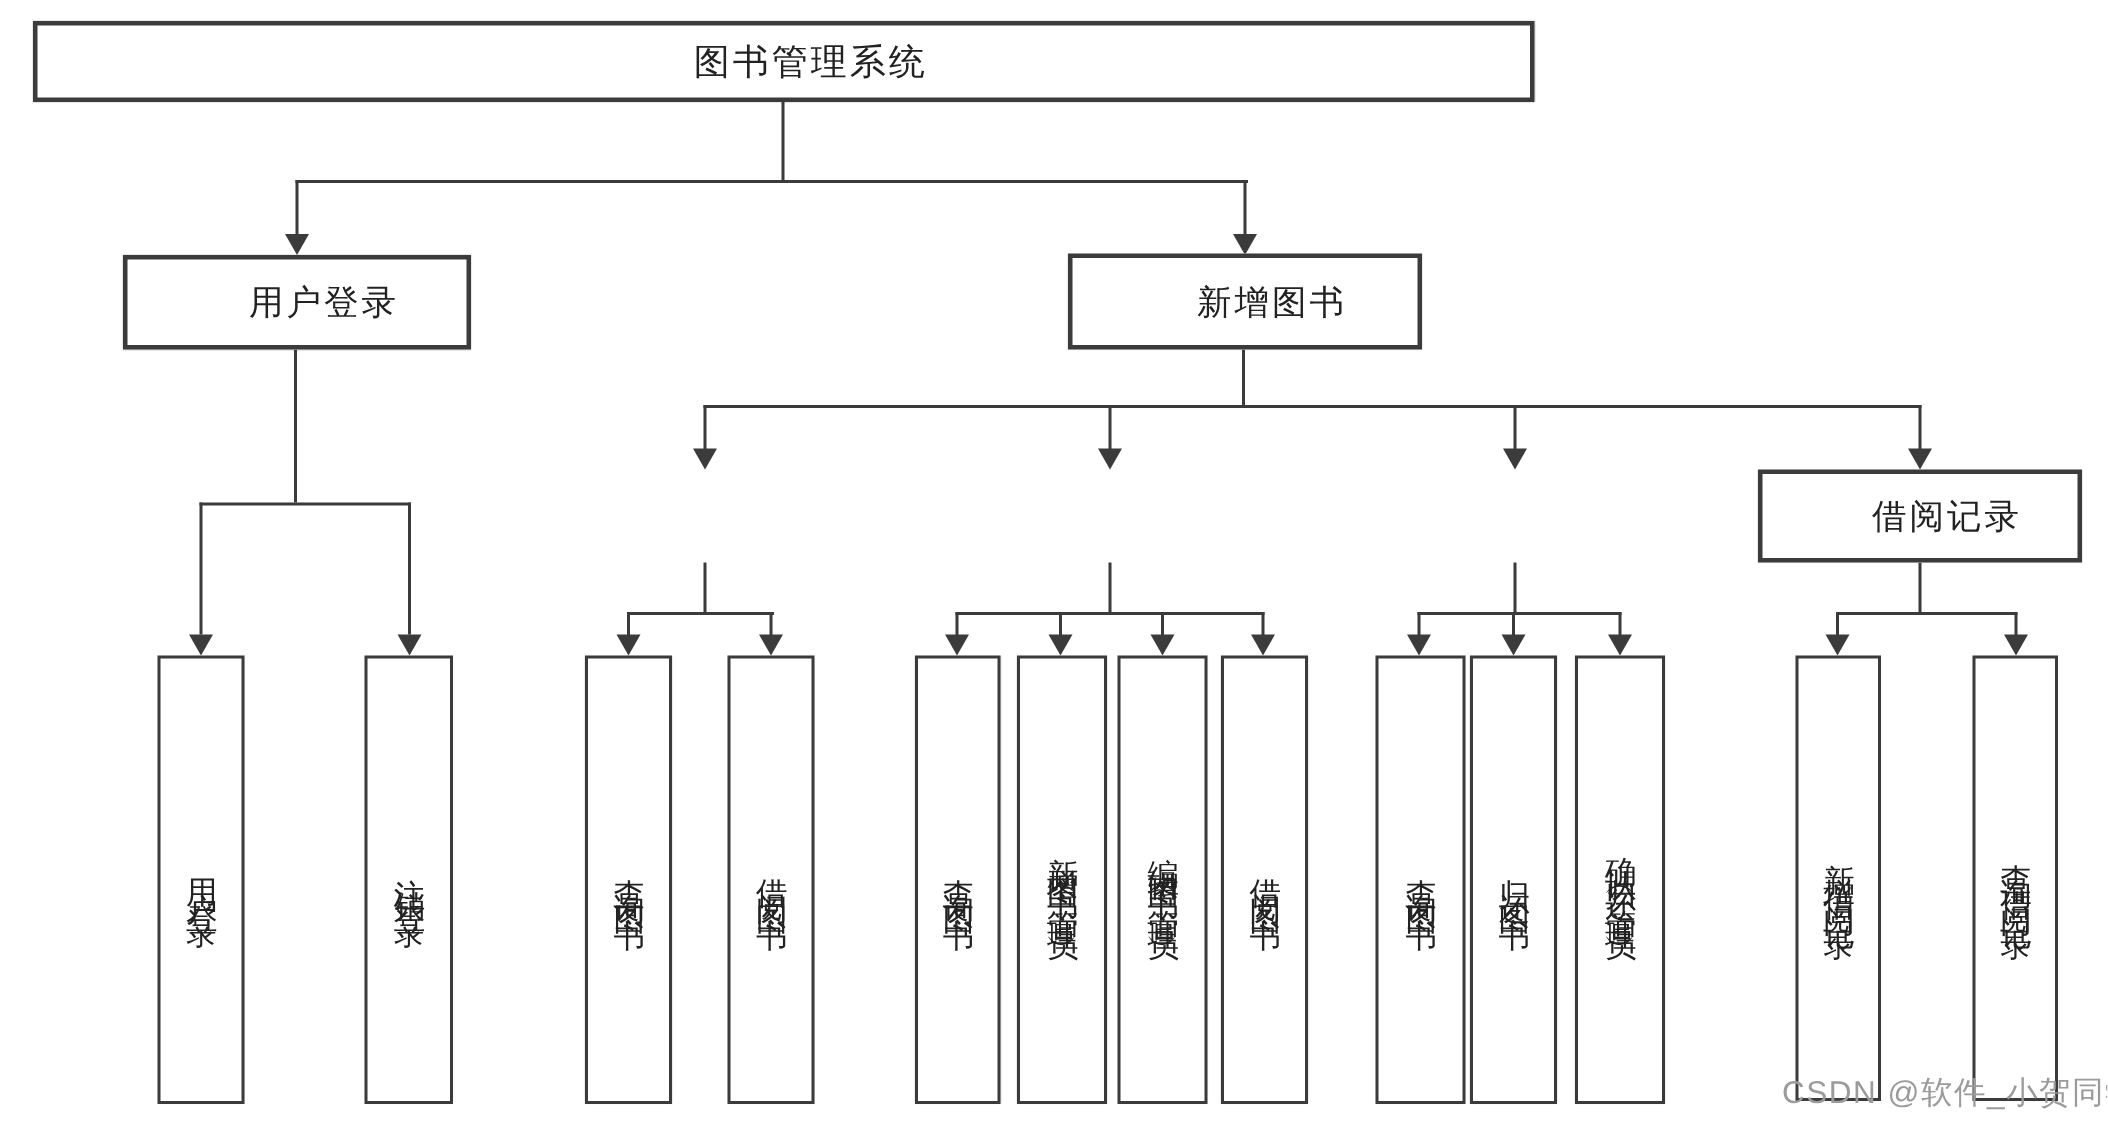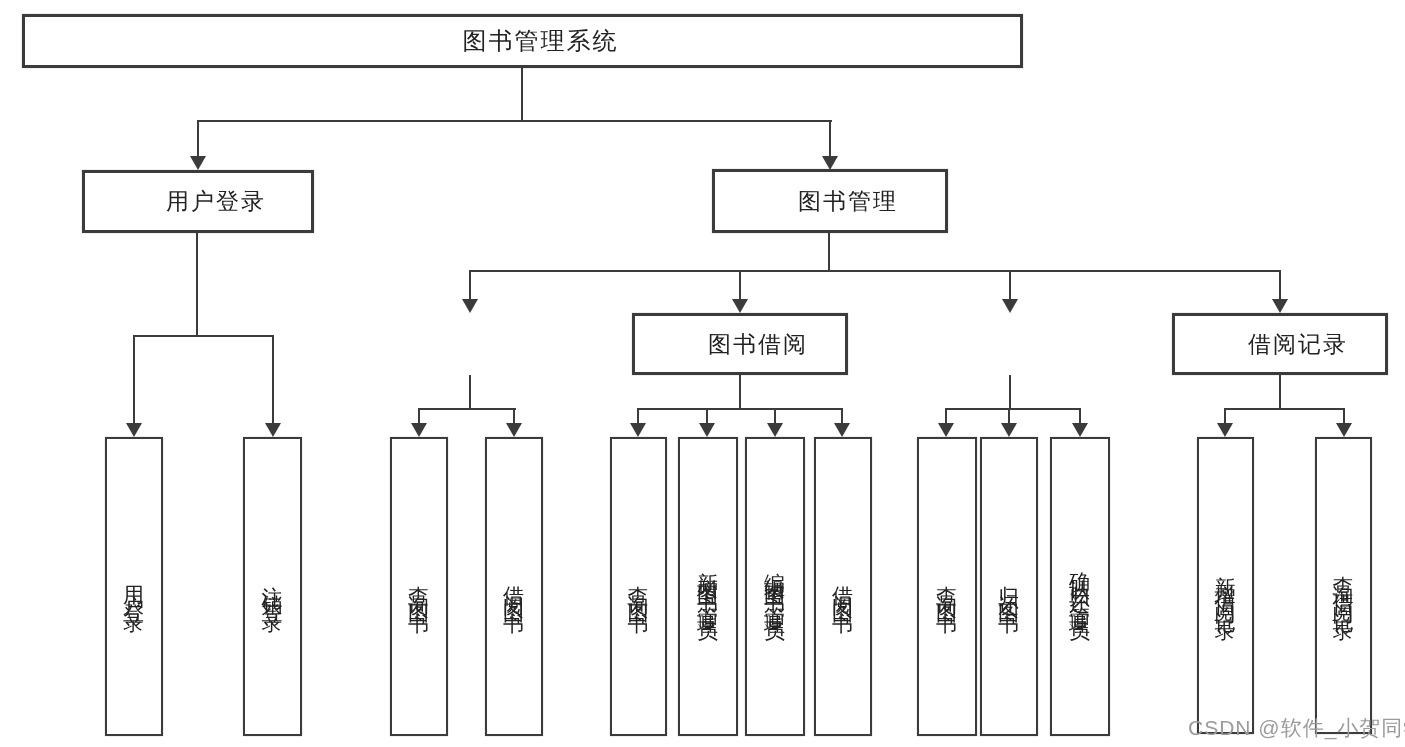--- a/index.html
+++ b/index.html
@@ -73,41 +73,40 @@
   <div class="box root hlabel" style="left:22px; top:14px; width:1001px; height:54px;">图书管理系统</div>
 
   <div class="line" style="left:521px; top:68px; width:2px; height:52px;"></div>
   <div class="line" style="left:197px; top:120px; width:635px; height:2px;"></div>
   <div class="line" style="left:197px; top:120px; width:2px; height:38px;"></div>
   <div class="arrow" style="left:190px; top:156px;"></div>
   <div class="line" style="left:829px; top:120px; width:2px; height:38px;"></div>
   <div class="arrow" style="left:822px; top:156px;"></div>
 
   <div class="box hlabel" style="left:82px; top:170px; width:232px; height:63px;">用户登录</div>
-  <div class="box hlabel" style="left:712px; top:169px; width:236px; height:64px;">图书管理</div>
+  <div class="box hlabel" style="left:712px; top:169px; width:236px; height:64px;">新增图书</div>
 
   <div class="line" style="left:196px; top:233px; width:2px; height:102px;"></div>
   <div class="line" style="left:133px; top:335px; width:141px; height:2px;"></div>
   <div class="line" style="left:133px; top:335px; width:2px; height:88px;"></div>
   <div class="arrow" style="left:126px; top:423px;"></div>
   <div class="line" style="left:272px; top:335px; width:2px; height:88px;"></div>
   <div class="arrow" style="left:265px; top:423px;"></div>
 
   <div class="line" style="left:828px; top:233px; width:2px; height:37px;"></div>
   <div class="line" style="left:469px; top:270px; width:812px; height:2px;"></div>
   <div class="line" style="left:469px; top:270px; width:2px; height:30px;"></div>
   <div class="arrow" style="left:462px; top:299px;"></div>
   <div class="line" style="left:739px; top:270px; width:2px; height:30px;"></div>
   <div class="arrow" style="left:732px; top:299px;"></div>
   <div class="line" style="left:1009px; top:270px; width:2px; height:30px;"></div>
   <div class="arrow" style="left:1002px; top:299px;"></div>
   <div class="line" style="left:1279px; top:270px; width:2px; height:30px;"></div>
   <div class="arrow" style="left:1272px; top:299px;"></div>
 
-  <div class="box hlabel" style="left:632px; top:313px; width:216px; height:62px;">图书借阅</div>
   <div class="box hlabel" style="left:1172px; top:313px; width:216px; height:62px;">借阅记录</div>
 
   <div class="line" style="left:469px; top:375px; width:2px; height:33px;"></div>
   <div class="line" style="left:418px; top:408px; width:98px; height:2px;"></div>
   <div class="line" style="left:418px; top:408px; width:2px; height:16px;"></div>
   <div class="arrow" style="left:411px; top:423px;"></div>
   <div class="line" style="left:513px; top:408px; width:2px; height:16px;"></div>
   <div class="arrow" style="left:506px; top:423px;"></div>
 
   <div class="line" style="left:739px; top:375px; width:2px; height:33px;"></div>

